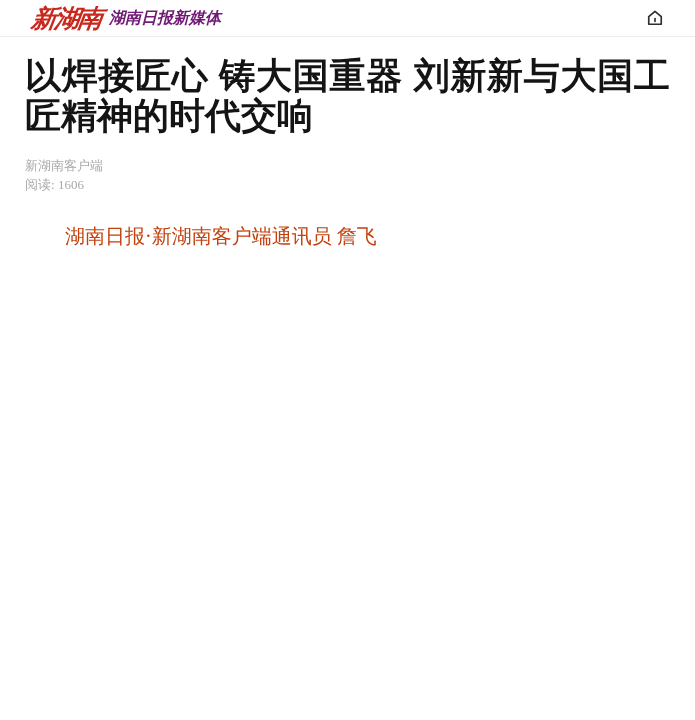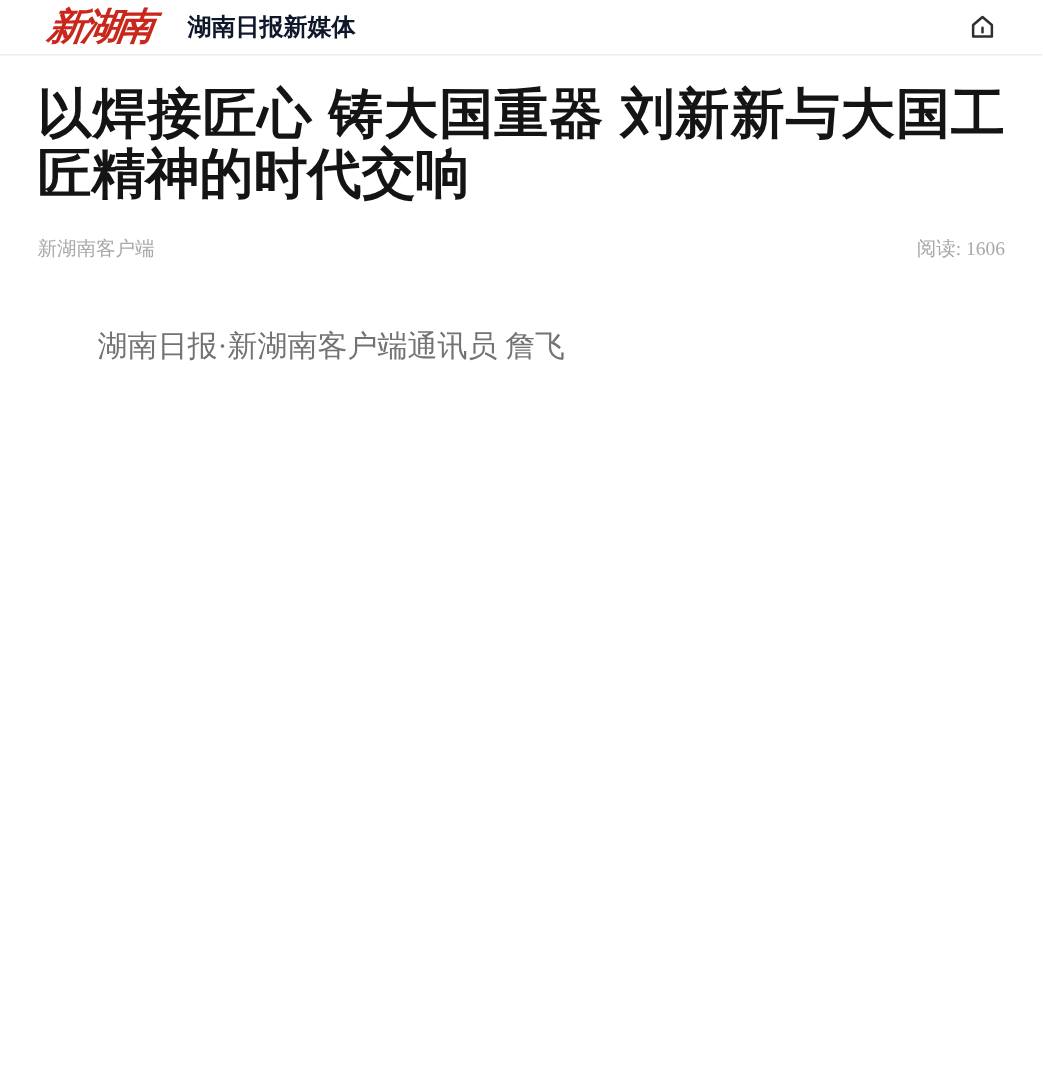--- a/index.html
+++ b/index.html
@@ -26,26 +26,27 @@
     font-weight: 700;
     font-style: italic;
     font-family: "Liberation Serif", "DejaVu Serif", serif;
     transform: skewX(-8deg);
     letter-spacing: -2px;
     white-space: nowrap;
     cursor: pointer;
     line-height: 1;
   }
   .brand {
-    margin-left: 24px;
+    margin-left: 8px;
     font-size: 16px;
     font-weight: 700;
-    color: #0f172a;
+    color: #701a75;
     font-family: "Liberation Sans", "DejaVu Sans", sans-serif;
     white-space: nowrap;
+    font-style: italic;
   }
   .home-btn {
     margin-left: auto;
     display: flex;
     align-items: center;
     cursor: pointer;
   }
   .content {
     padding: 0 25px;
     box-sizing: border-box;
@@ -61,28 +62,29 @@
   }
   .meta-row {
     display: flex;
     justify-content: space-between;
     align-items: flex-start;
     margin-top: 20px;
     color: #a8a8a8;
     font-size: 13px;
     line-height: 19px;
     font-family: "Liberation Serif", "DejaVu Serif", serif;
+    flex-direction: column;
   }
   .meta-left div { white-space: nowrap; }
   .meta-right { white-space: nowrap; }
   .article-body {
-    margin-top: 39px;
+    margin-top: 25px;
     font-size: 20px;
     line-height: 35px;
-    color: #737373;
+    color: #c2410c;
     text-align: justify;
   }
   .article-body p {
     margin: 25px 0;
     text-indent: 2em;
   }
 </style>
 </head>
 <body>
 

